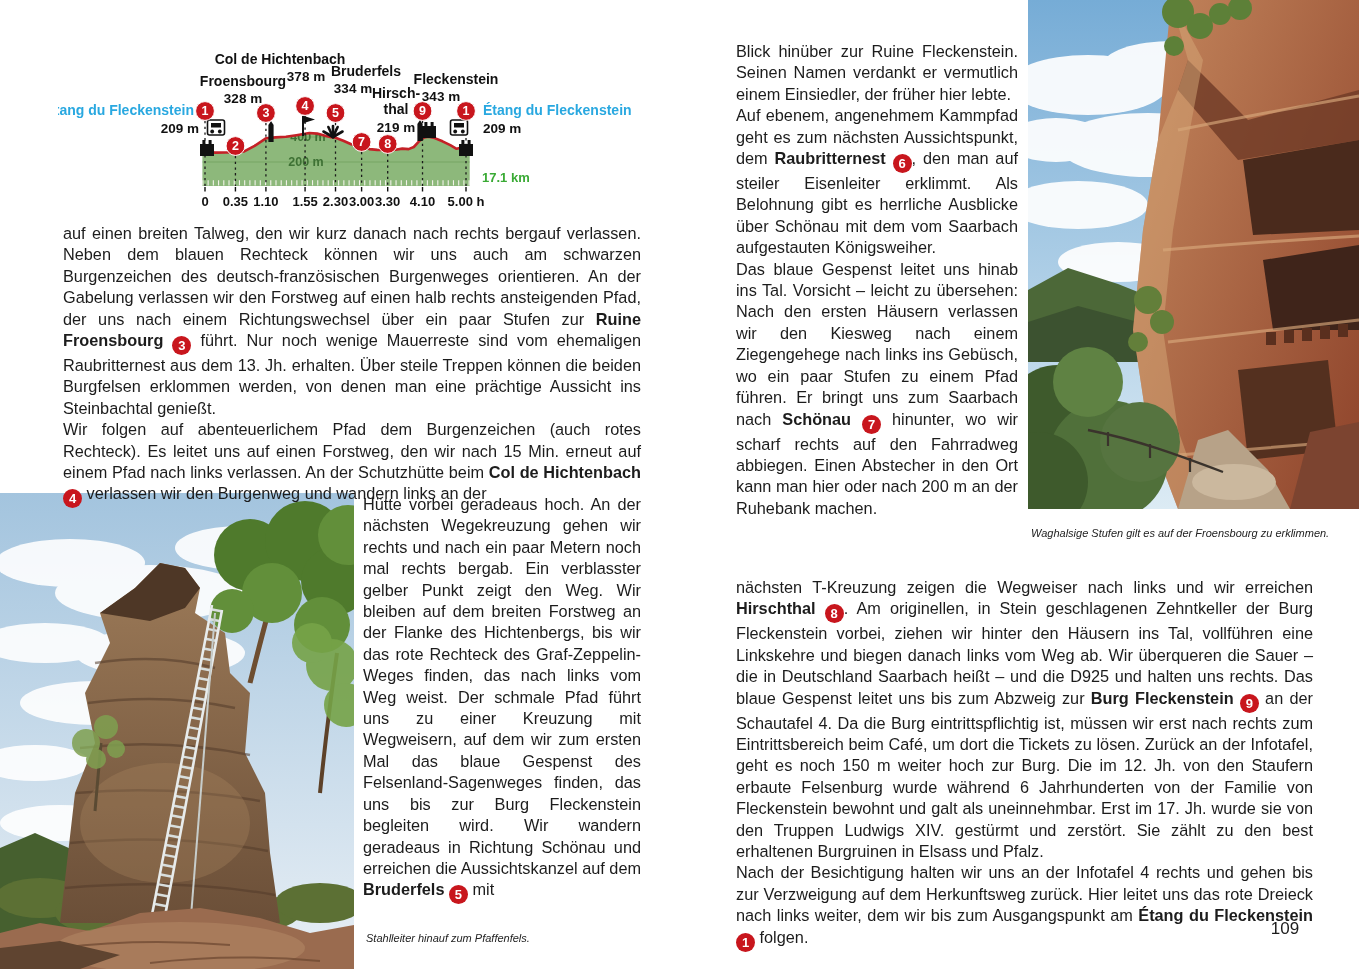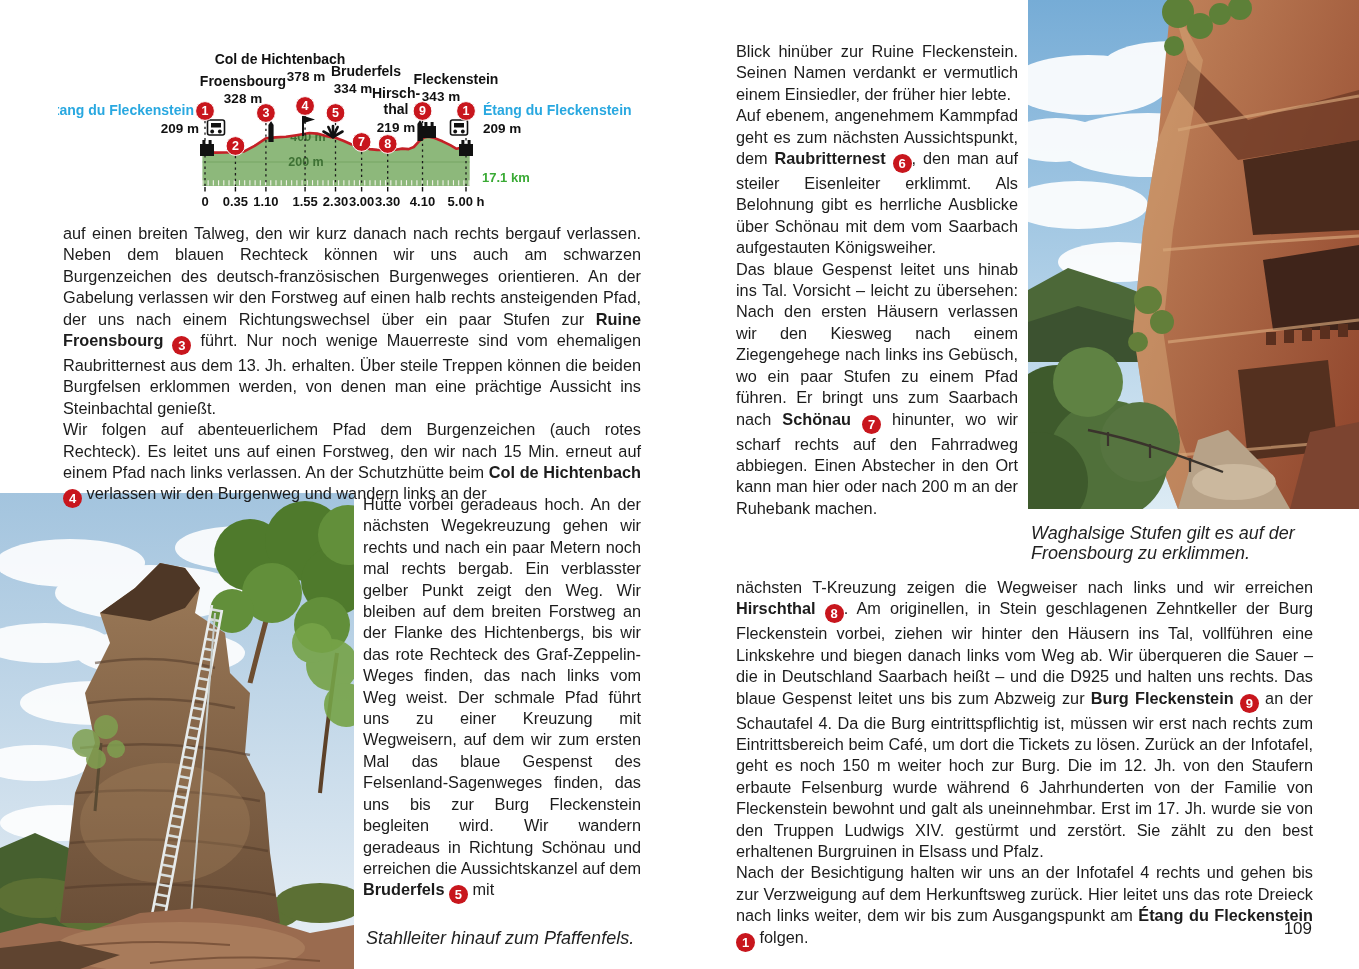--- a/index.html
+++ b/index.html
@@ -7,24 +7,24 @@
         font-family:"Liberation Sans","DejaVu Sans",sans-serif;color:#1c1c1c;}
   .chart{position:absolute;left:58px;top:36px;width:600px;height:192px;}
   .body-text{position:absolute;text-align:justify;font-size:16.3px;line-height:21.4px;
              color:#1c1c1c;hyphens:auto;}
   .body-text p{margin:0;padding:0;}
   .body-text b{font-weight:700;}
   .block-left-full{left:63px;top:215px;width:578px;margin-top:8px;}
   .block-left-narrow{left:363px;top:494px;width:278px;}
   .block-middle{left:736px;top:41px;width:282px;}
   .block-right-wide{left:736px;top:577px;width:577px;}
-  .caption{position:absolute;font-style:italic;font-size:18px;line-height:20px;color:#222;}
+  .caption{position:absolute;font-style:italic;font-size:11px;line-height:20px;color:#222;}
   .caption-left{left:366px;top:888px;width:272px;text-align:left;margin-top:40px;}
   .caption-right{left:1031px;top:523px;width:312px;text-align:left;}
-  .page-number{position:absolute;left:1258px;top:919px;width:54px;text-align:right;
+  .page-number{position:absolute;left:1258px;top:919px;width:54px;text-align:center;
                font-size:17px;color:#1c1c1c;}
   .badge{display:inline-block;width:19px;height:19px;border-radius:50%;background:#c8161d;
          color:#fff;font-weight:700;font-size:13px;line-height:19px;text-align:center;
          vertical-align:-4px;font-style:normal;}
   .photo{position:absolute;overflow:hidden;}
   .photo svg{display:block;}
   .photo-left{left:0;top:493px;width:354px;height:476px;}
   .photo-right{left:1028px;top:0;width:331px;height:509px;}
 </style>
 </head>

